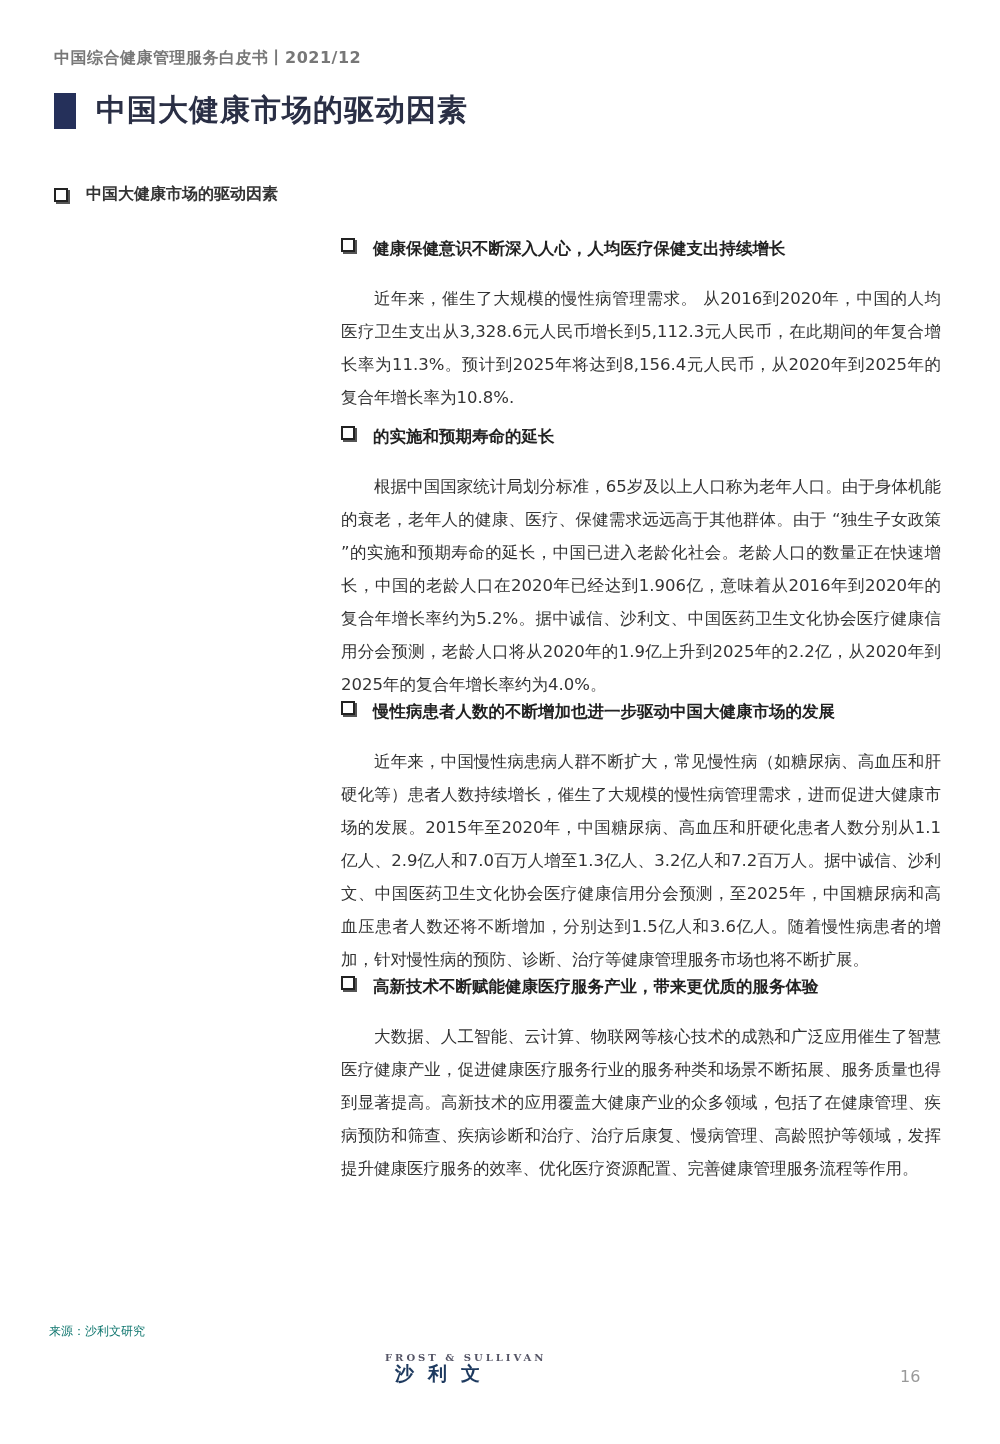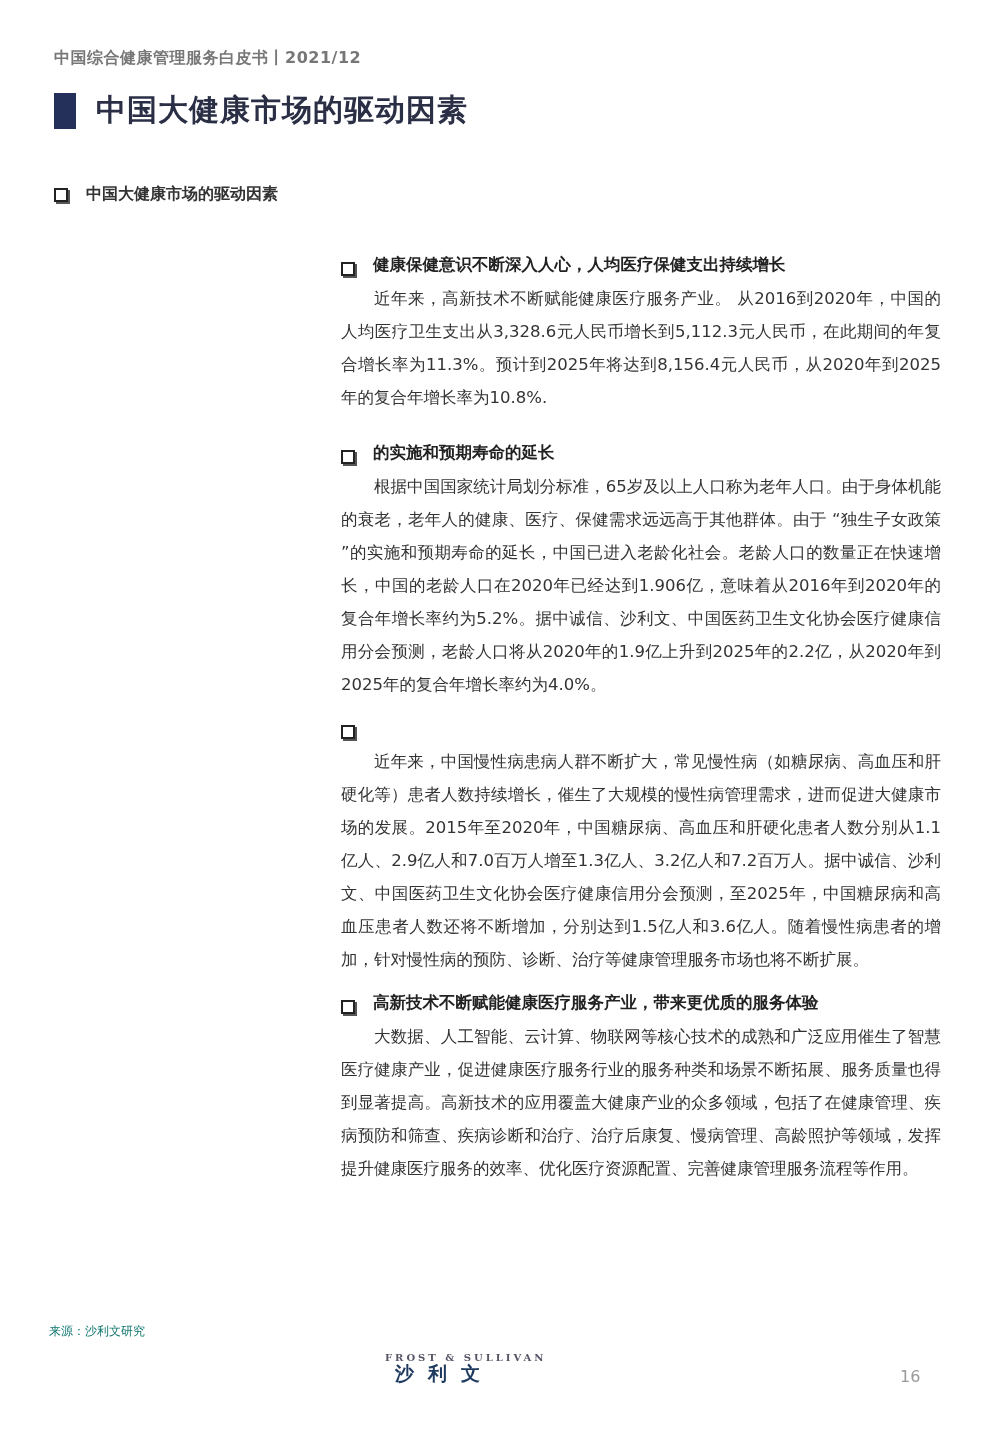--- a/index.html
+++ b/index.html
@@ -5,21 +5,21 @@
     html, body { margin:0; padding:0; background:#ffffff; }
     body { width:1000px; height:1444px; position:relative; overflow:hidden;
            font-family:"DejaVu Sans", "Liberation Sans", sans-serif; color:#333; }
     .doc-header { position:absolute; left:54px; top:48px; font-size:16px; font-weight:bold; color:#777; letter-spacing:0.5px; }
     .title-row { position:absolute; left:54px; top:90px; display:flex; align-items:center; }
     .title-bar { width:22px; height:36px; background:#25305a; margin-right:20px; }
     .title-text { font-size:30px; font-weight:bold; color:#2a2f45; letter-spacing:1px; }
     .side-heading { position:absolute; left:54px; top:184px; display:flex; align-items:center; font-size:16px; font-weight:bold; color:#333; }
     .checkbox { display:inline-block; width:10px; height:10px; border:2px solid #222; box-shadow:2px 2px 0 #555; margin-right:18px; flex:none; }
     .content { position:absolute; left:341px; top:238px; width:600px; }
-    .sec-head { display:flex; align-items:flex-end; font-size:16.5px; font-weight:bold; color:#222; height:38px; }
+    .sec-head { display:flex; align-items:flex-start; font-size:16.5px; font-weight:bold; color:#222; height:38px; }
     .para { font-size:16.5px; line-height:33px; color:#333; text-indent:2em; margin:6px 0 0 0; text-align:justify; }
     .source { position:absolute; left:49px; top:1323px; font-size:12px; color:#0f766e; }
     .logo { position:absolute; left:385px; top:1352px; }
     .logo-en { font-family:"DejaVu Serif", serif; font-size:10px; letter-spacing:3px; color:#556;font-weight:bold; }
     .logo-cn { font-size:19px; font-weight:bold; color:#1e3a5f; letter-spacing:14px; margin-left:10px; margin-top:-2px; }
     .page-num { position:absolute; left:900px; top:1367px; font-size:16px; color:#999;text-align:right; }
   </style>
 </head>
 <body>
 
@@ -34,34 +34,35 @@
   <span class="checkbox"></span>
   <span>中国大健康市场的驱动因素</span>
 </div>
 
 <div class="content">
   <div>
     <div class="sec-head">
       <span class="checkbox"></span>
       <span>健康保健意识不断深入人心，人均医疗保健支出持续增长</span>
     </div>
-    <p class="para">近年来，高新技术不断赋能健康医疗服务产业。 从2016到2020年，中国的人均医疗卫生支出从3,328.6元人民币增长到5,112.3元人民币，在此期间的年复合增长率为11.3%。预计到2025年将达到8,156.4元人民币，从2020年到2025年的复合年增长率为10.8%.</p>
+    <p class="para">近年来，催生了大规模的慢性病管理需求。 从2016到2020年，中国的人均医疗卫生支出从3,328.6元人民币增长到5,112.3元人民币，在此期间的年复合增长率为11.3%。预计到2025年将达到8,156.4元人民币，从2020年到2025年的复合年增长率为10.8%.</p>
   </div>
 
   <div style="margin-top:12px;">
     <div class="sec-head">
       <span class="checkbox"></span>
       <span>的实施和预期寿命的延长</span>
     </div>
     <p class="para">根据中国国家统计局划分标准，65岁及以上人口称为老年人口。由于身体机能的衰老，老年人的健康、医疗、保健需求远远高于其他群体。由于 “独生子女政策 ”的实施和预期寿命的延长，中国已进入老龄化社会。老龄人口的数量正在快速增长，中国的老龄人口在2020年已经达到1.906亿，意味着从2016年到2020年的复合年增长率约为5.2%。据中诚信、沙利文、中国医药卫生文化协会医疗健康信用分会预测，老龄人口将从2020年的1.9亿上升到2025年的2.2亿，从2020年到2025年的复合年增长率约为4.0%。</p>
   </div>
 
   <div style="margin-top:0px;">
     <div class="sec-head">
       <span class="checkbox"></span>
+      <span>慢性病患者人数的不断增加也进一步驱动中国大健康市场的发展</span>
     </div>
     <p class="para">近年来，中国慢性病患病人群不断扩大，常见慢性病（如糖尿病、高血压和肝硬化等）患者人数持续增长，催生了大规模的慢性病管理需求，进而促进大健康市场的发展。2015年至2020年，中国糖尿病、高血压和肝硬化患者人数分别从1.1亿人、2.9亿人和7.0百万人增至1.3亿人、3.2亿人和7.2百万人。据中诚信、沙利文、中国医药卫生文化协会医疗健康信用分会预测，至2025年，中国糖尿病和高血压患者人数还将不断增加，分别达到1.5亿人和3.6亿人。随着慢性病患者的增加，针对慢性病的预防、诊断、治疗等健康管理服务市场也将不断扩展。</p>
   </div>
 
   <div style="margin-top:0px;">
     <div class="sec-head">
       <span class="checkbox"></span>
       <span>高新技术不断赋能健康医疗服务产业，带来更优质的服务体验</span>
     </div>
     <p class="para">大数据、人工智能、云计算、物联网等核心技术的成熟和广泛应用催生了智慧医疗健康产业，促进健康医疗服务行业的服务种类和场景不断拓展、服务质量也得到显著提高。高新技术的应用覆盖大健康产业的众多领域，包括了在健康管理、疾病预防和筛查、疾病诊断和治疗、治疗后康复、慢病管理、高龄照护等领域，发挥提升健康医疗服务的效率、优化医疗资源配置、完善健康管理服务流程等作用。</p>

